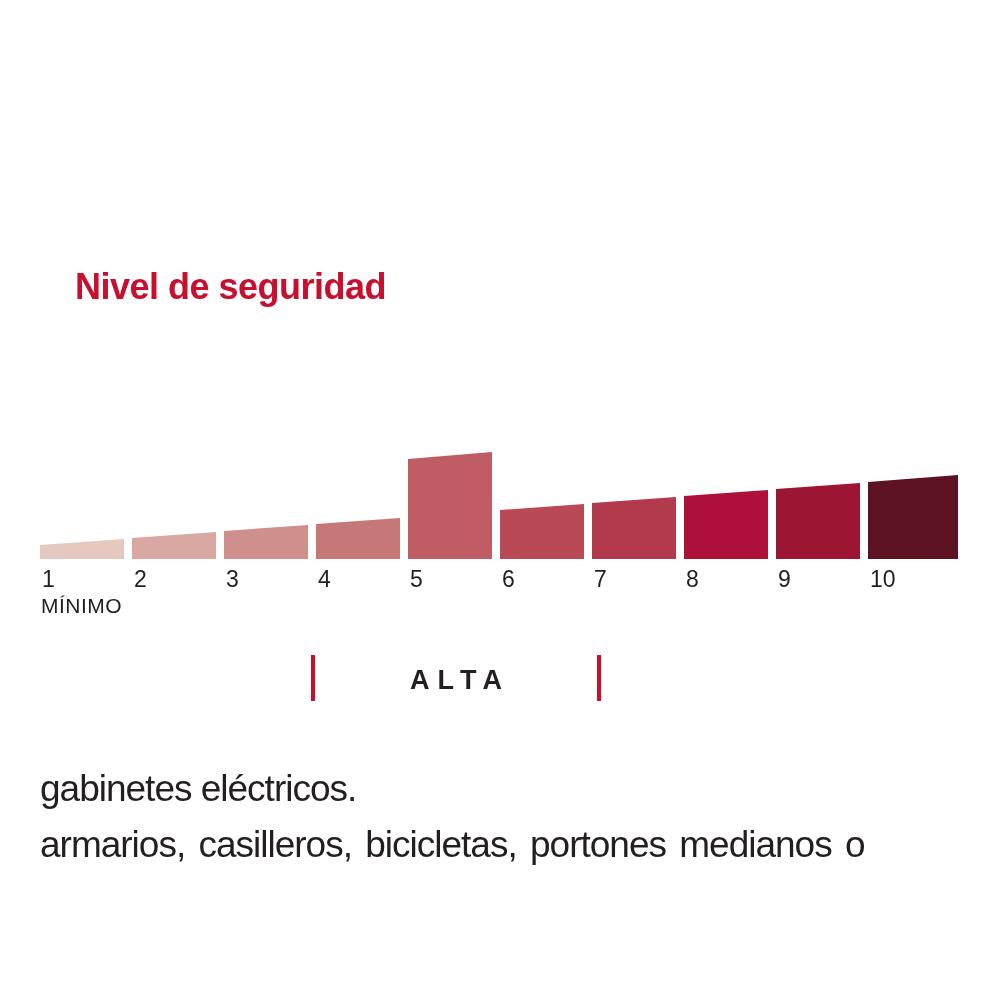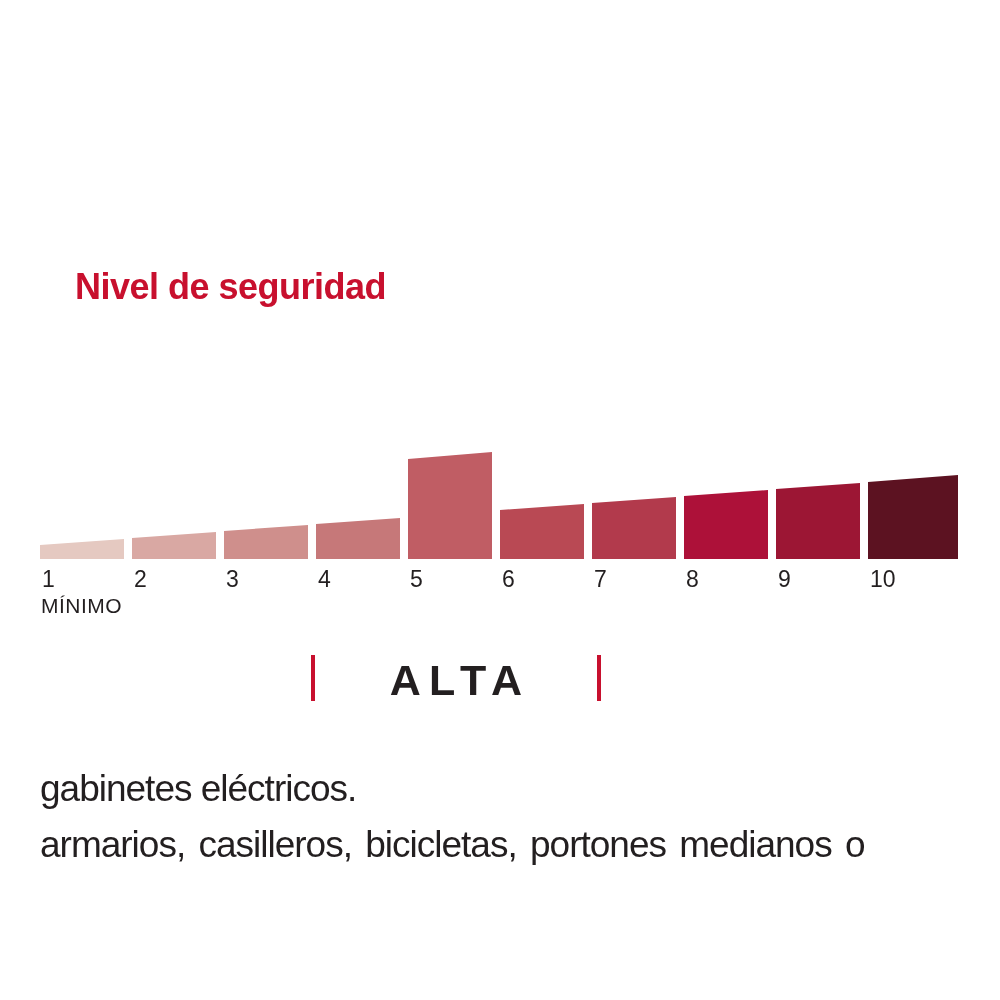--- a/index.html
+++ b/index.html
@@ -38,21 +38,21 @@
     position: absolute; left: 41px; top: 594px;
     font-size: 21px; letter-spacing: 0.5px;
   }
 
   .alta-row {
     position: absolute; left: 311px; top: 654px; width: 290px; height: 48px;
     display: flex; align-items: center; justify-content: space-between;
   }
   .range-marker { width: 4px; height: 46px; background: #c8102e; }
   .alta-text {
-    font-size: 43px; font-weight: bold; letter-spacing: 8px;
+    font-size: 27px; font-weight: bold; letter-spacing: 8px;
     padding-left: 8px; 
     transform: translateY(2px);
   }
 
   .desc {
     position: absolute; left: 40px; top: 724px;
     font-size: 37px; letter-spacing: -1px; line-height: 56px;
   }
   .desc .line { display: block; white-space: nowrap; }
   .desc .line-justified { word-spacing: 4px; }

